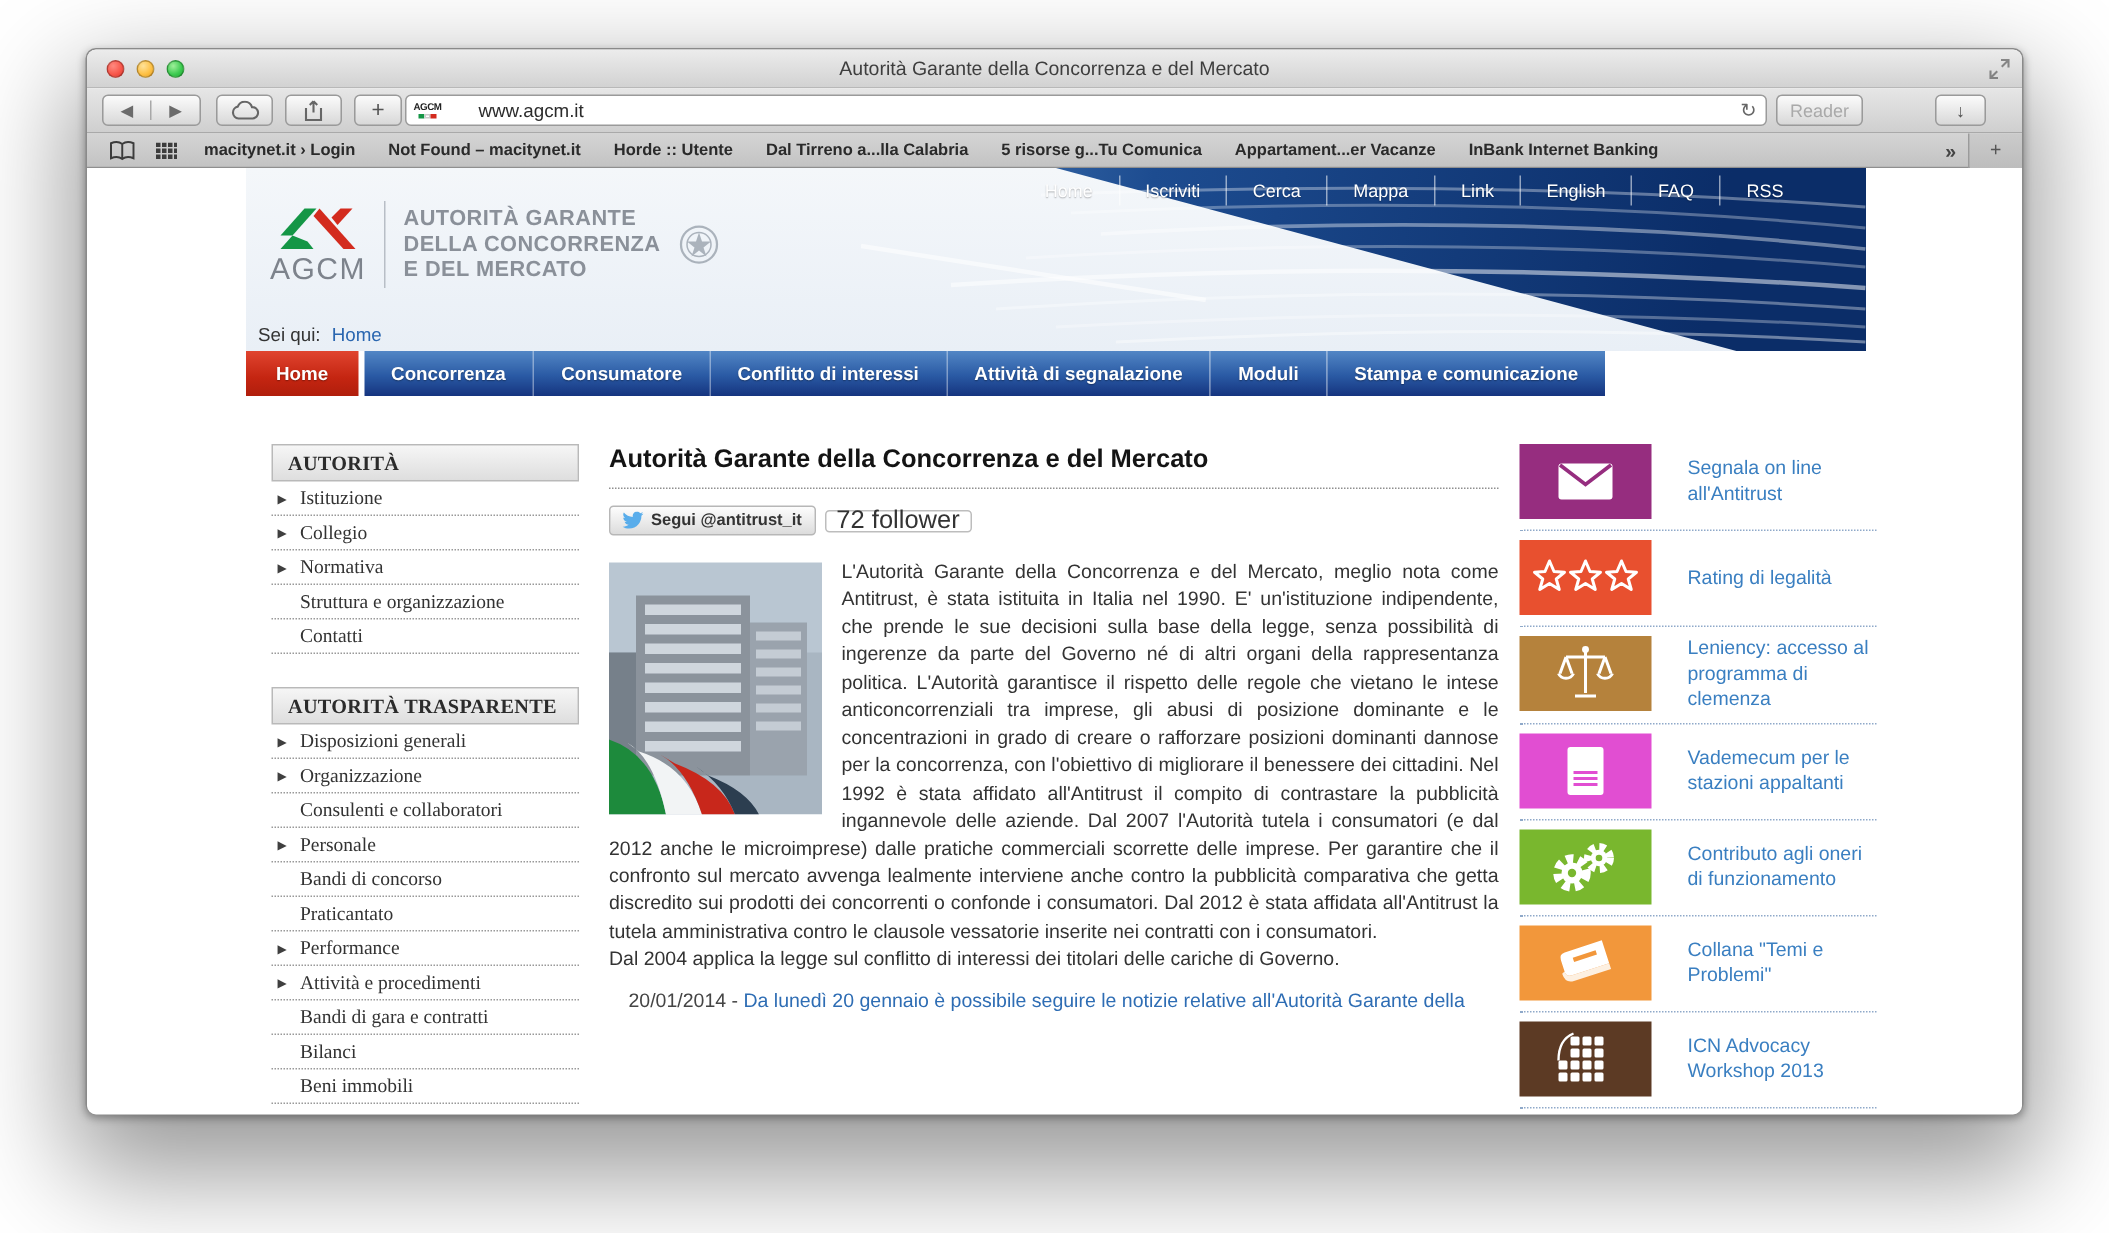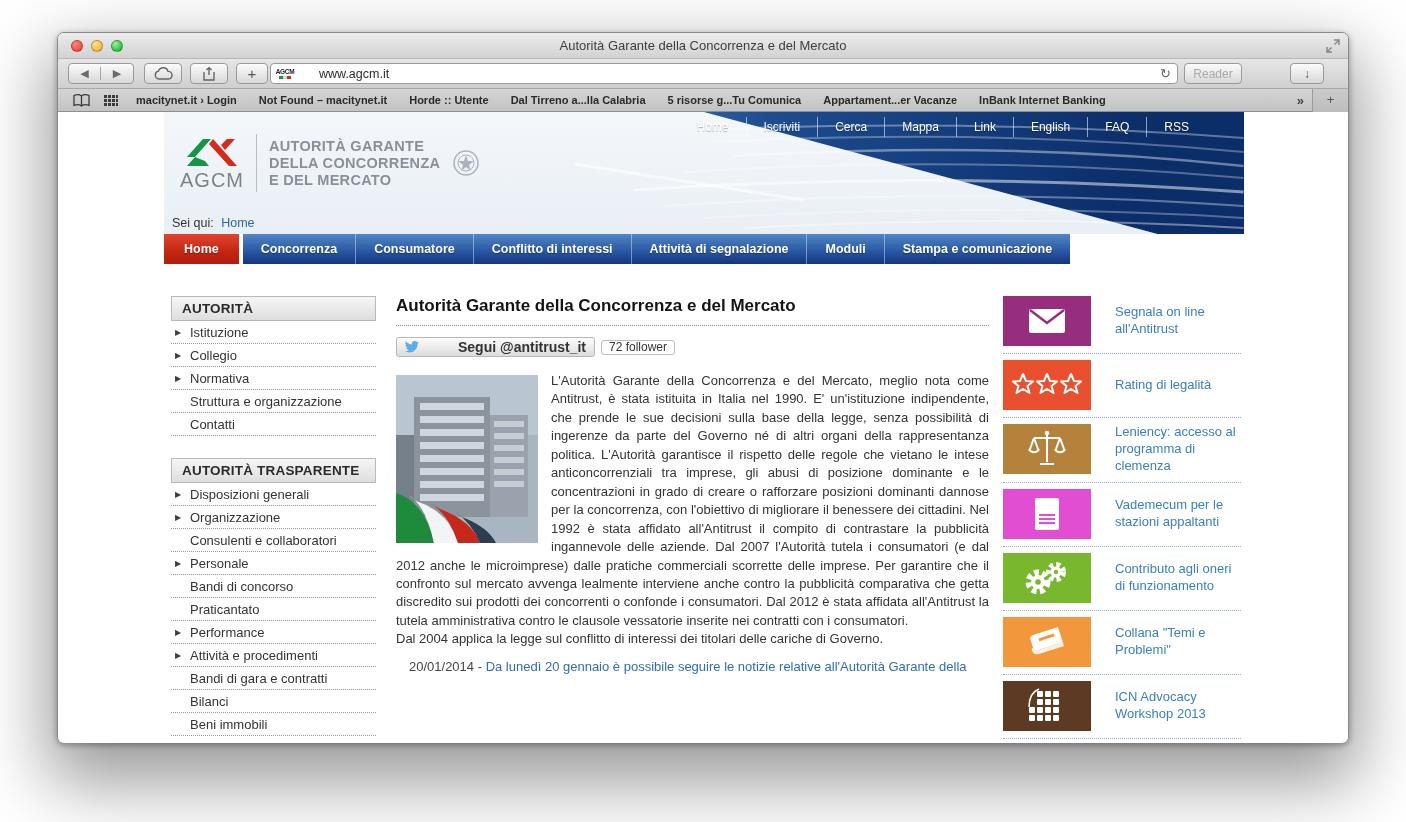--- a/index.html
+++ b/index.html
@@ -81,40 +81,40 @@
   .mainnav { height:30px; background:#fff; display:flex; }
   .tab { height:30px; display:flex; align-items:center; padding:0 18px; color:#fff; font-size:12.5px;
     font-weight:bold; background:linear-gradient(to bottom,#5286c5,#2a5aa4 55%,#15347f);
     border-right:1px solid rgba(255,255,255,.4); text-shadow:0 1px 1px rgba(0,0,0,.35); white-space:nowrap; }
   .tab.active { background:linear-gradient(to bottom,#e0442f,#c42511 60%,#b01e0c); margin-right:4px; border-right:none; padding:0 20px; }
   .tab:last-child { border-right:none; }
 
   
   .content { display:flex; padding-top:32px; }
 
-  .sidebar { width:205px; margin-left:7px; flex:0 0 auto; }
+  .sidebar { width:205px; margin-left:17px; flex:0 0 auto;font-family:Liberation Serif, serif; }
   .sb-box { margin-bottom:22px; }
   .sb-head { height:25px; background:linear-gradient(to bottom,#f6f6f6,#dedede);
     border:1px solid #b9b9b9; display:flex; align-items:center; padding:0 10px;
     font-size:13.5px; font-weight:bold; color:#2b2b2b; letter-spacing:.2px; }
   .sb-item { display:flex; align-items:center; min-height:23px; border-bottom:1px dotted #999;
     font-size:13px; color:#333; padding:3px 0 3px 4px; }
   .sb-arrow { font-size:8px; color:#3f3f3f; margin-right:7px; width:8px; }
   .sb-noarrow { width:15px; }
 
   .maincol { width:593px; margin-left:20px; flex:0 0 auto; }
   .pg-title { font-size:17px; font-weight:bold; color:#141414; padding-bottom:9px;
     border-bottom:1px dotted #8f8f8f; }
   .twitter-row { display:flex; align-items:center; margin-top:11px; }
   .tw-btn { display:flex; align-items:center; height:20px; padding:0 8px; border:1px solid #b7b7b7;
-    border-radius:3px; background:linear-gradient(to bottom,#fdfdfd,#dcdcdc); font-size:14px;
-    font-weight:bold; color:#333;gap:34px; }
+    border-radius:3px; background:linear-gradient(to bottom,#fdfdfd,#dcdcdc); font-size:11px;
+    font-weight:bold; color:#333; }
   .tw-bird { margin-right:5px; }
   .tw-count { height:15px; display:flex; align-items:center; padding:0 7px; border:1px solid #bdbdbd;
-    border-radius:3px; background:#fff; font-size:12px; color:#333; margin-left:6px; }
+    border-radius:3px; background:#fff; font-size:17px; color:#333; margin-left:6px; }
   .article { margin-top:15px; font-size:13px; color:#333; line-height:1.42; text-align:justify; }
   .bldg { float:left; margin:3px 13px 4px 0; }
   .news-head { margin-top:26px; height:25px; background:linear-gradient(to bottom,#f1f1f1,#e3e3e3);
     border-top:1px solid #cfcfcf; border-bottom:1px solid #cfcfcf; display:flex; align-items:center;
     padding:0 13px; font-size:13px; font-weight:bold; color:#2e6db4; letter-spacing:.3px; }
   .news-line { padding:10px 0 0 13px; font-size:13px; }
   .news-date { color:#454545; }
   .news-text { color:#2e6db4; }
 
   .rightcol { width:238px; margin-left:14px; flex:0 0 auto; }

